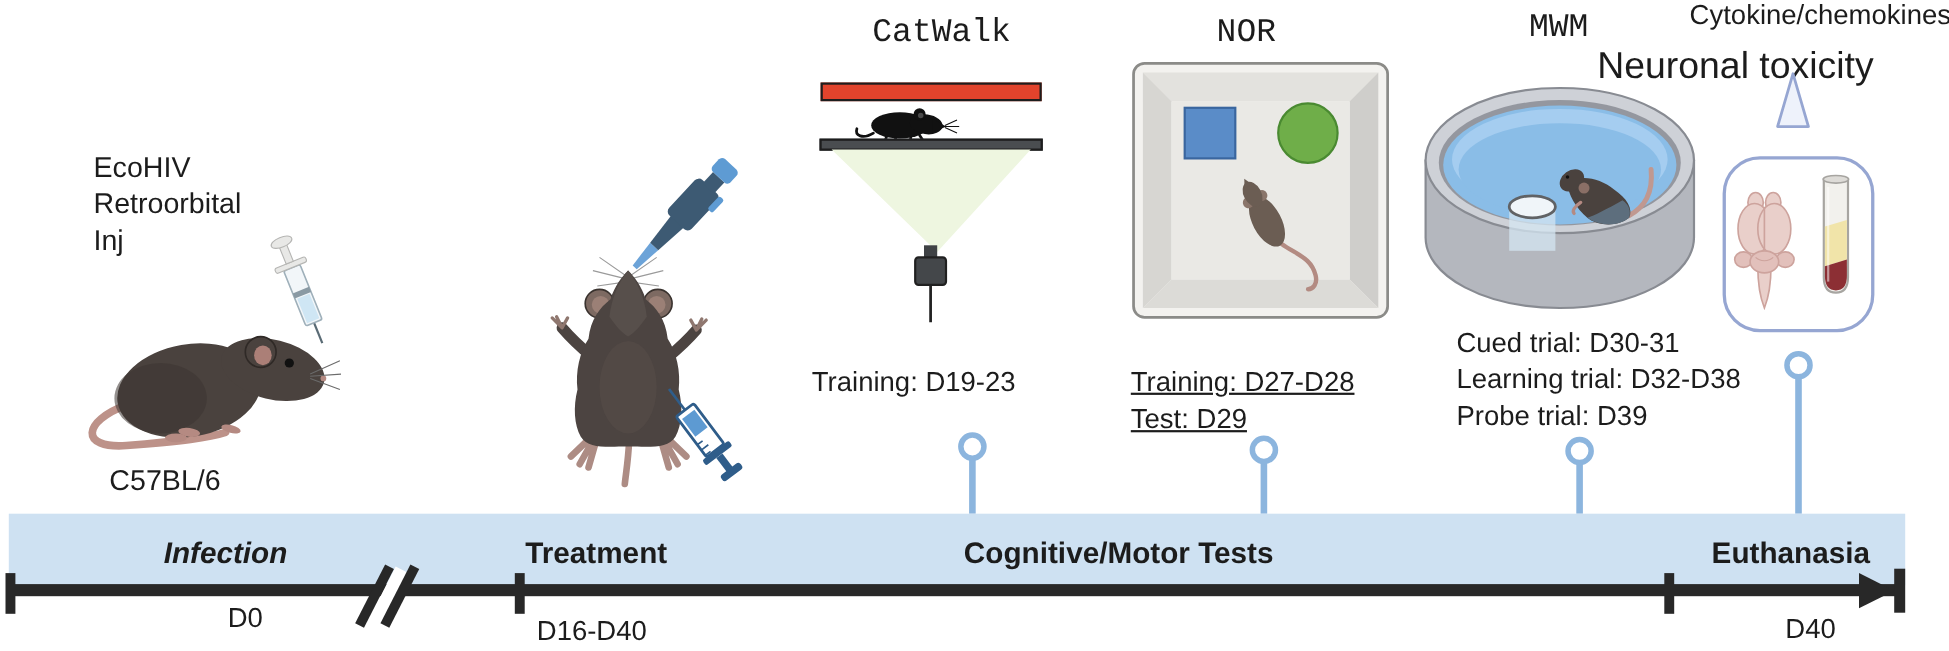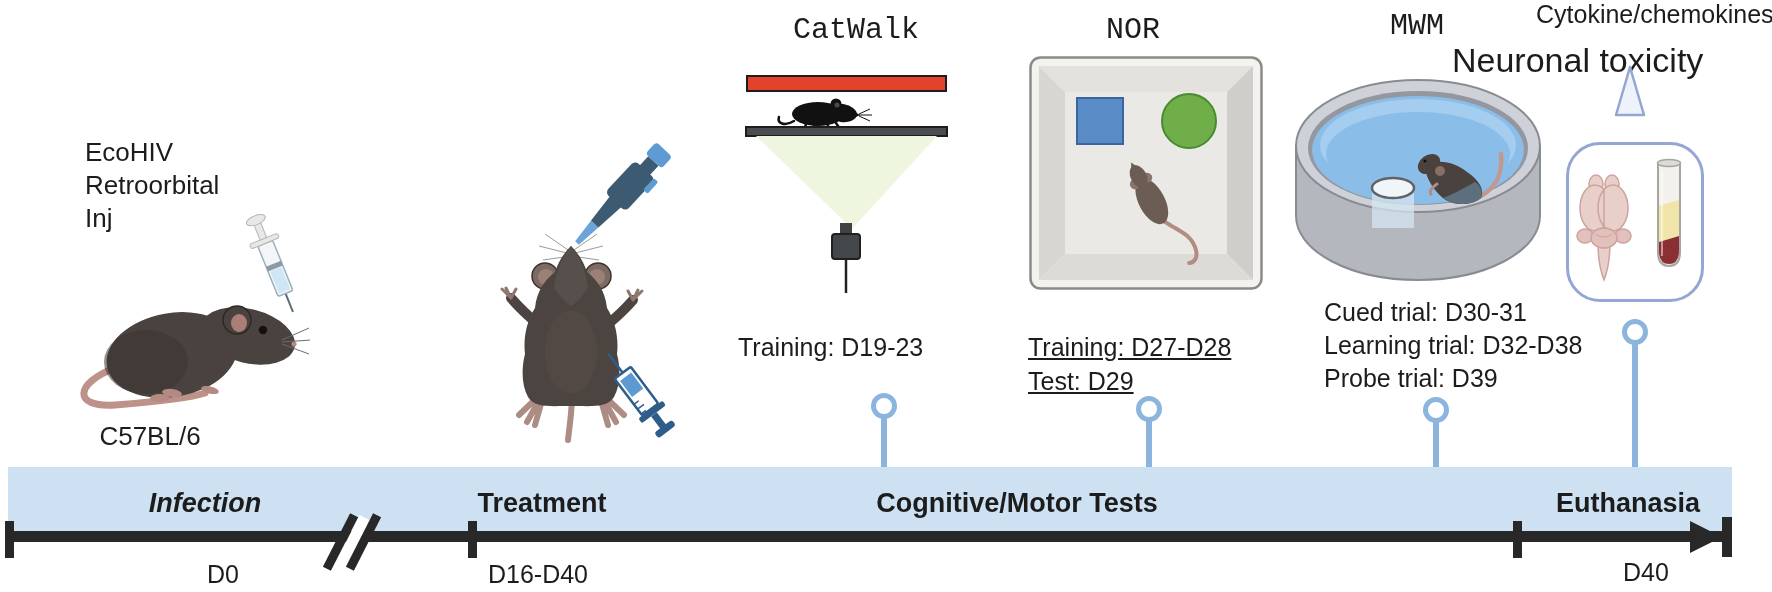--- a/index.html
+++ b/index.html
@@ -228,17 +228,17 @@
   <div class="tick" style="left:468px;top:521px;height:37px;"></div>
   <div class="tick" style="left:1513px;top:521px;height:37px;"></div>
   <div class="abs" style="left:1690px;top:521px;width:0;height:0;border-top:16px solid transparent;border-bottom:16px solid transparent;border-left:32px solid #282828;"></div>
   <div class="tick" style="left:1722px;top:517px;width:10px;height:40px;"></div>
 
   <div class="abs txt phase" style="left:45px;top:488px;font-style:italic;">Infection</div>
   <div class="abs txt phase" style="left:382px;top:488px;">Treatment</div>
   <div class="abs txt phase" style="left:857px;top:488px;">Cognitive/Motor Tests</div>
   <div class="abs txt phase" style="left:1468px;top:488px;">Euthanasia</div>
 
-  <div class="abs txt day" style="left:123px;top:560px;">D0</div>
+  <div class="abs txt day" style="left:123px;top:548px;">D0</div>
   <div class="abs txt day" style="left:438px;top:560px;">D16-D40</div>
   <div class="abs txt day" style="left:1546px;top:558px;">D40</div>
 
 </div>
 
 </body></html>

